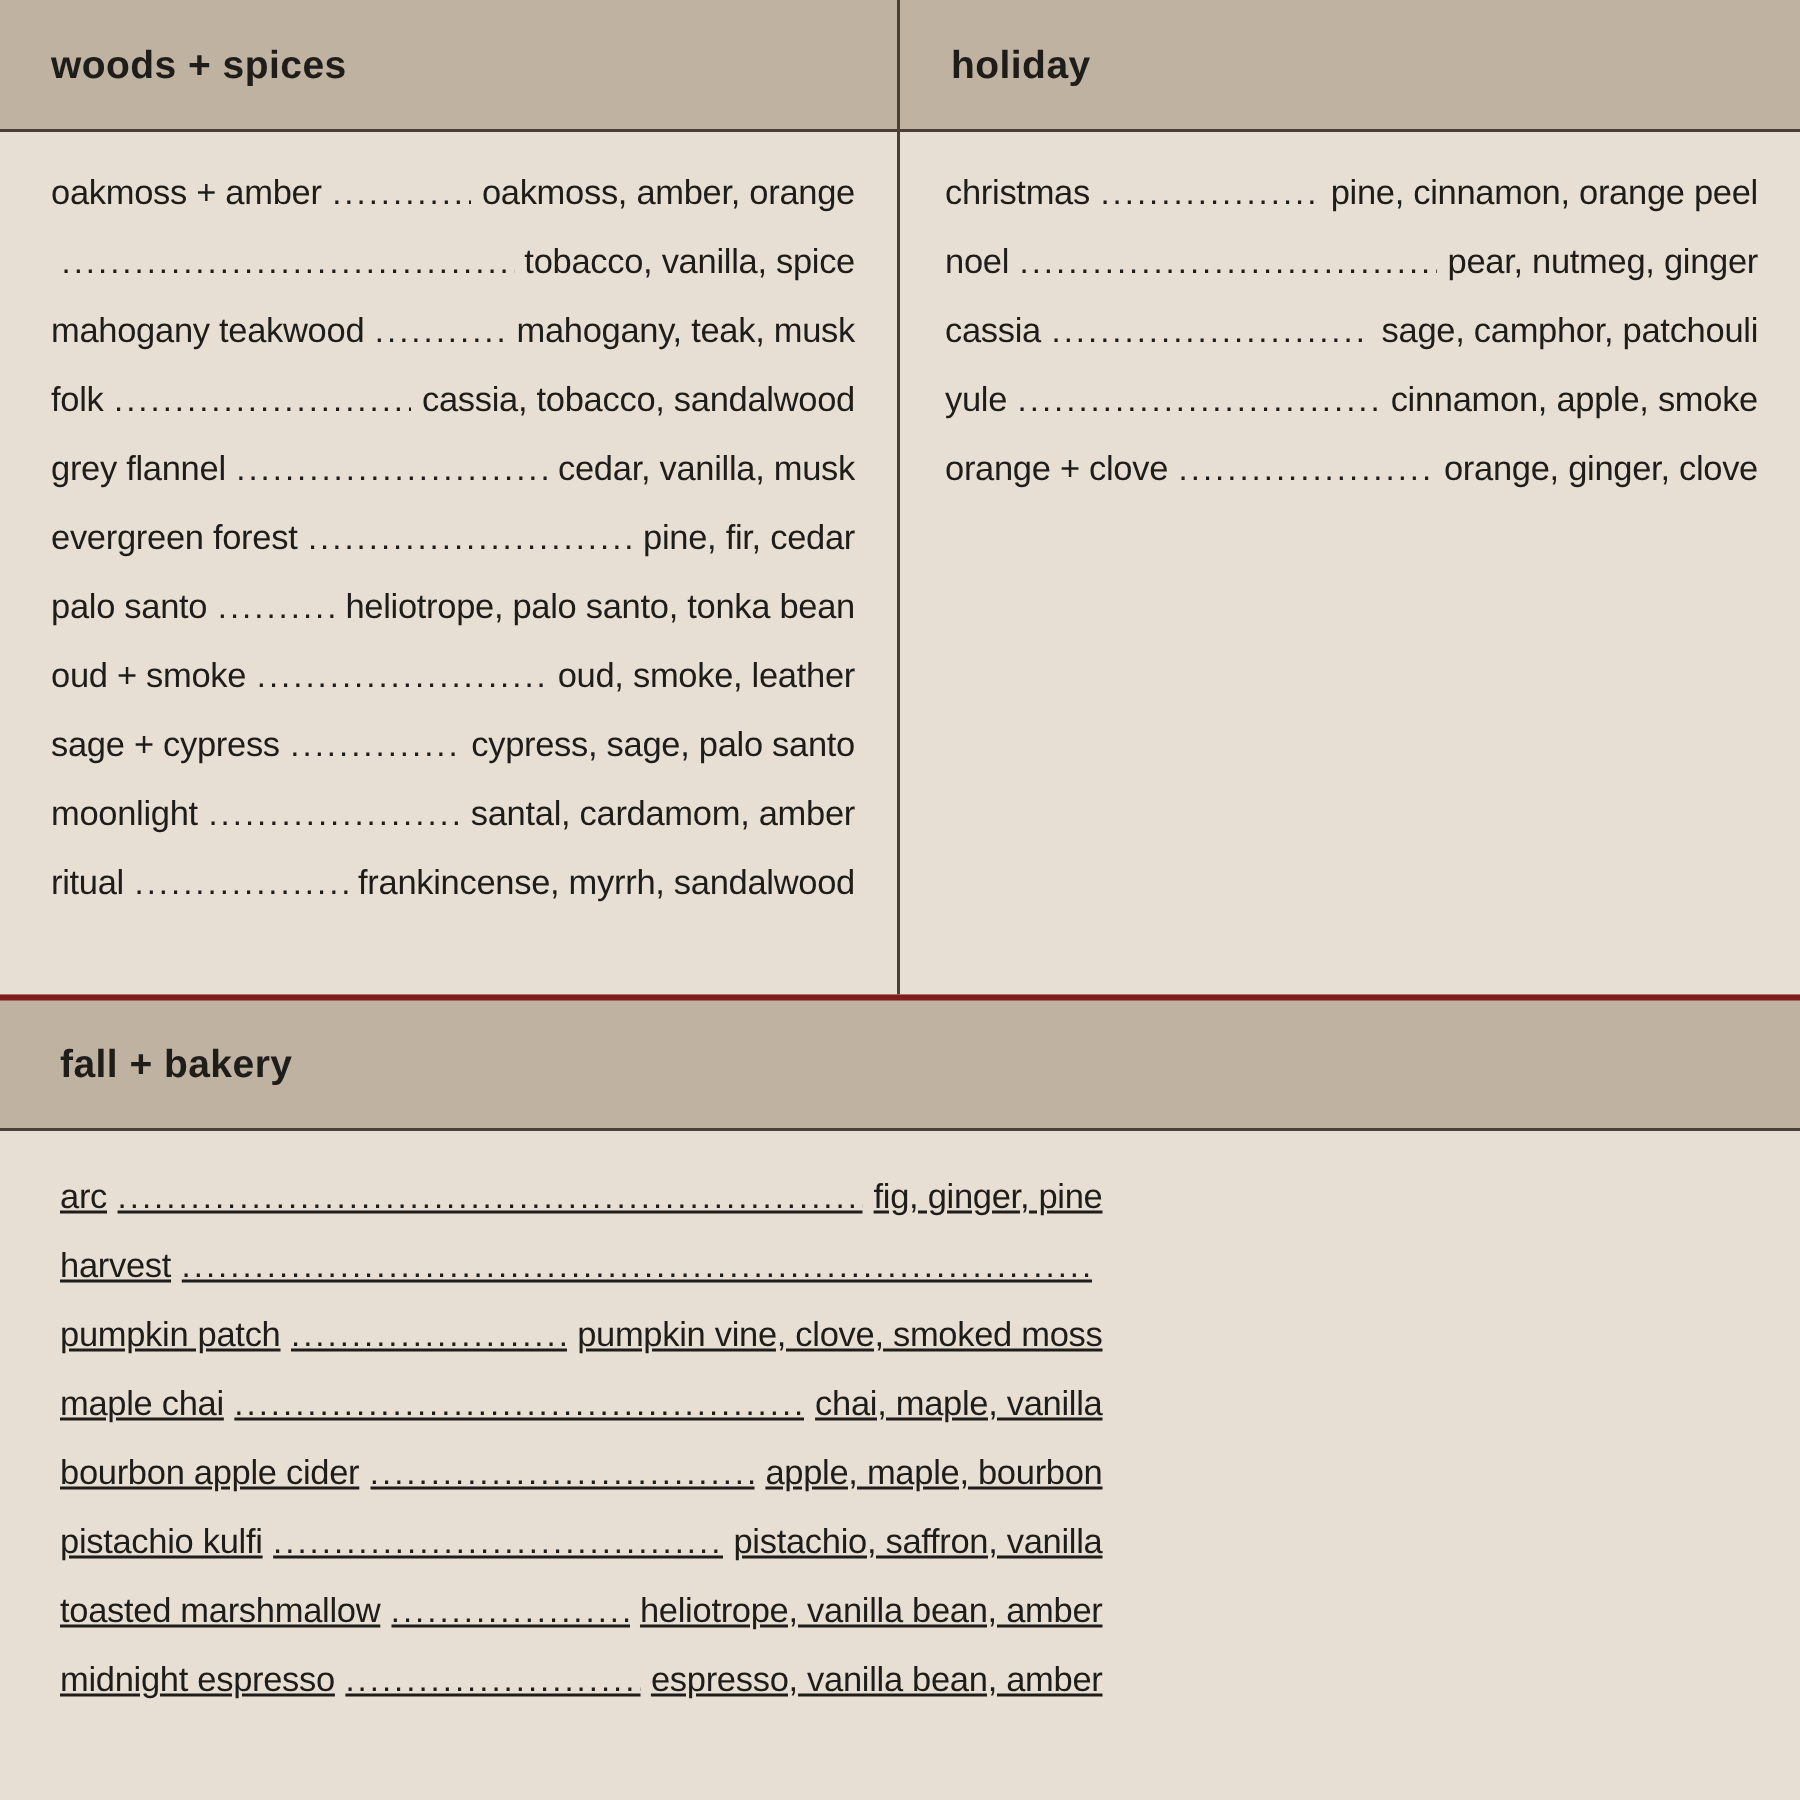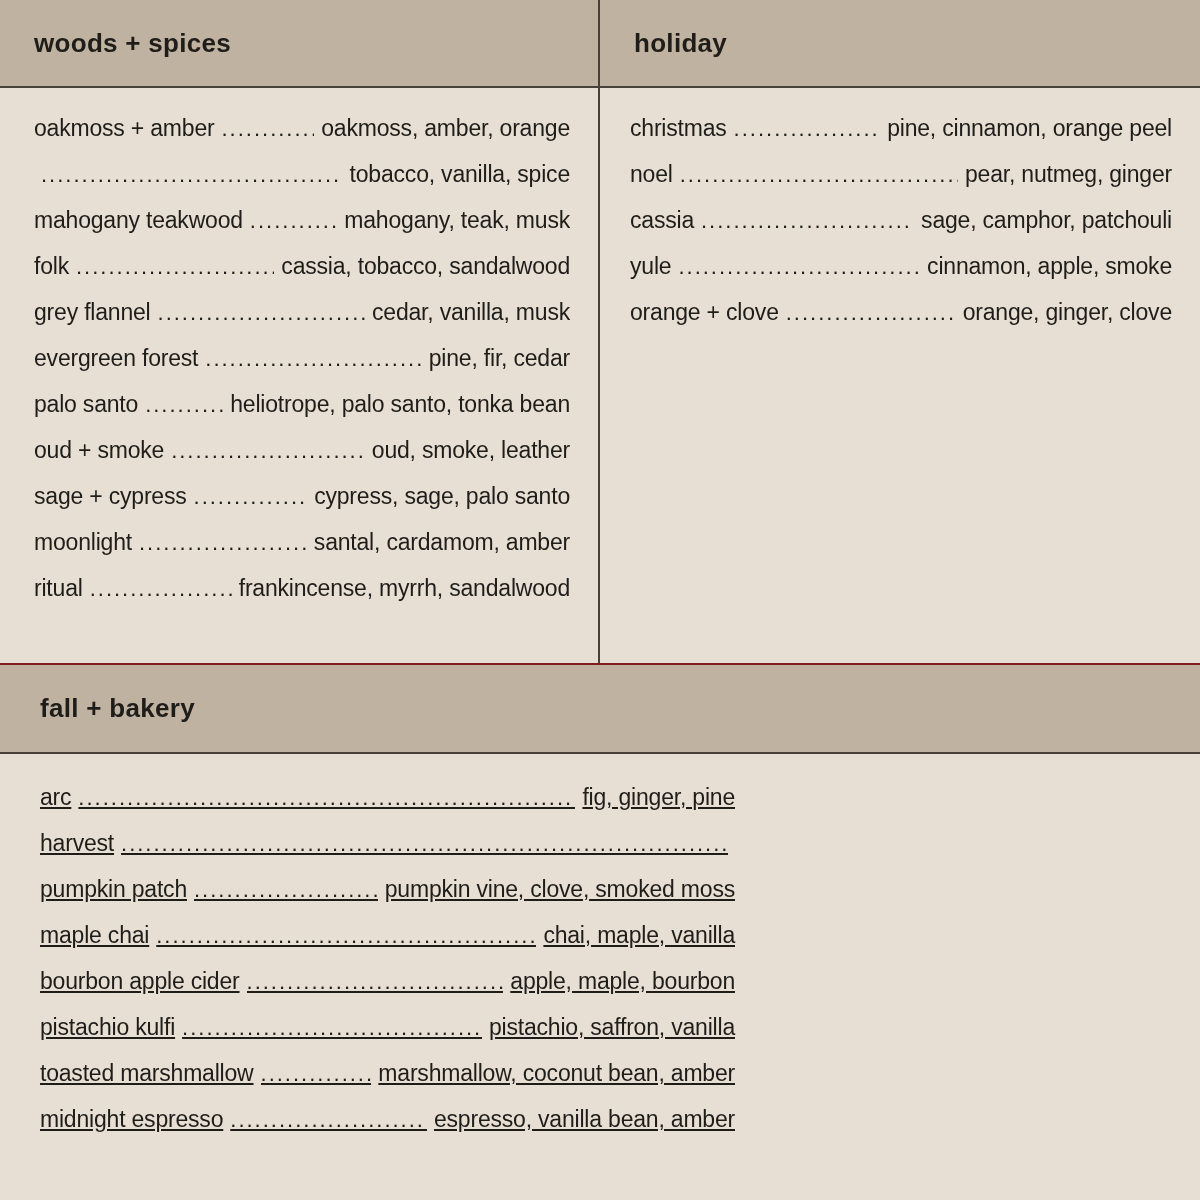--- a/index.html
+++ b/index.html
@@ -83,21 +83,21 @@
     letter-spacing: 2px;
     font-size: 22px;
   }
   
   .bottom {
     flex: 1 1 auto;
     display: flex;
     flex-direction: column;
   }
   .bottom .band {
-    border-top: 2px solid #7f1d1d;
+    border-top: 4px solid #7f1d1d;
     height: 91px;
     padding-left: 40px;
   }
   .list-bottom {
     padding: 20px 0 0 40px;
     width: 695px;
     box-sizing: content-box;
     text-decoration: underline;
   }
 </style>
@@ -235,21 +235,21 @@
           <span class="scent-notes">apple, maple, bourbon</span>
         </div>
         <div class="row">
           <span class="scent-name">pistachio kulfi</span>
           <span class="leader">............................................................................................................................................................................................................................................................................................................</span>
           <span class="scent-notes">pistachio, saffron, vanilla</span>
         </div>
         <div class="row">
           <span class="scent-name">toasted marshmallow</span>
           <span class="leader">............................................................................................................................................................................................................................................................................................................</span>
-          <span class="scent-notes">marshmallow, coconut bean, amber</span>
+          <span class="scent-notes">heliotrope, vanilla bean, amber</span>
         </div>
         <div class="row">
           <span class="scent-name">midnight espresso</span>
           <span class="leader">............................................................................................................................................................................................................................................................................................................</span>
           <span class="scent-notes">espresso, vanilla bean, amber</span>
         </div>
       </div>
   </section>
 
 </div>

